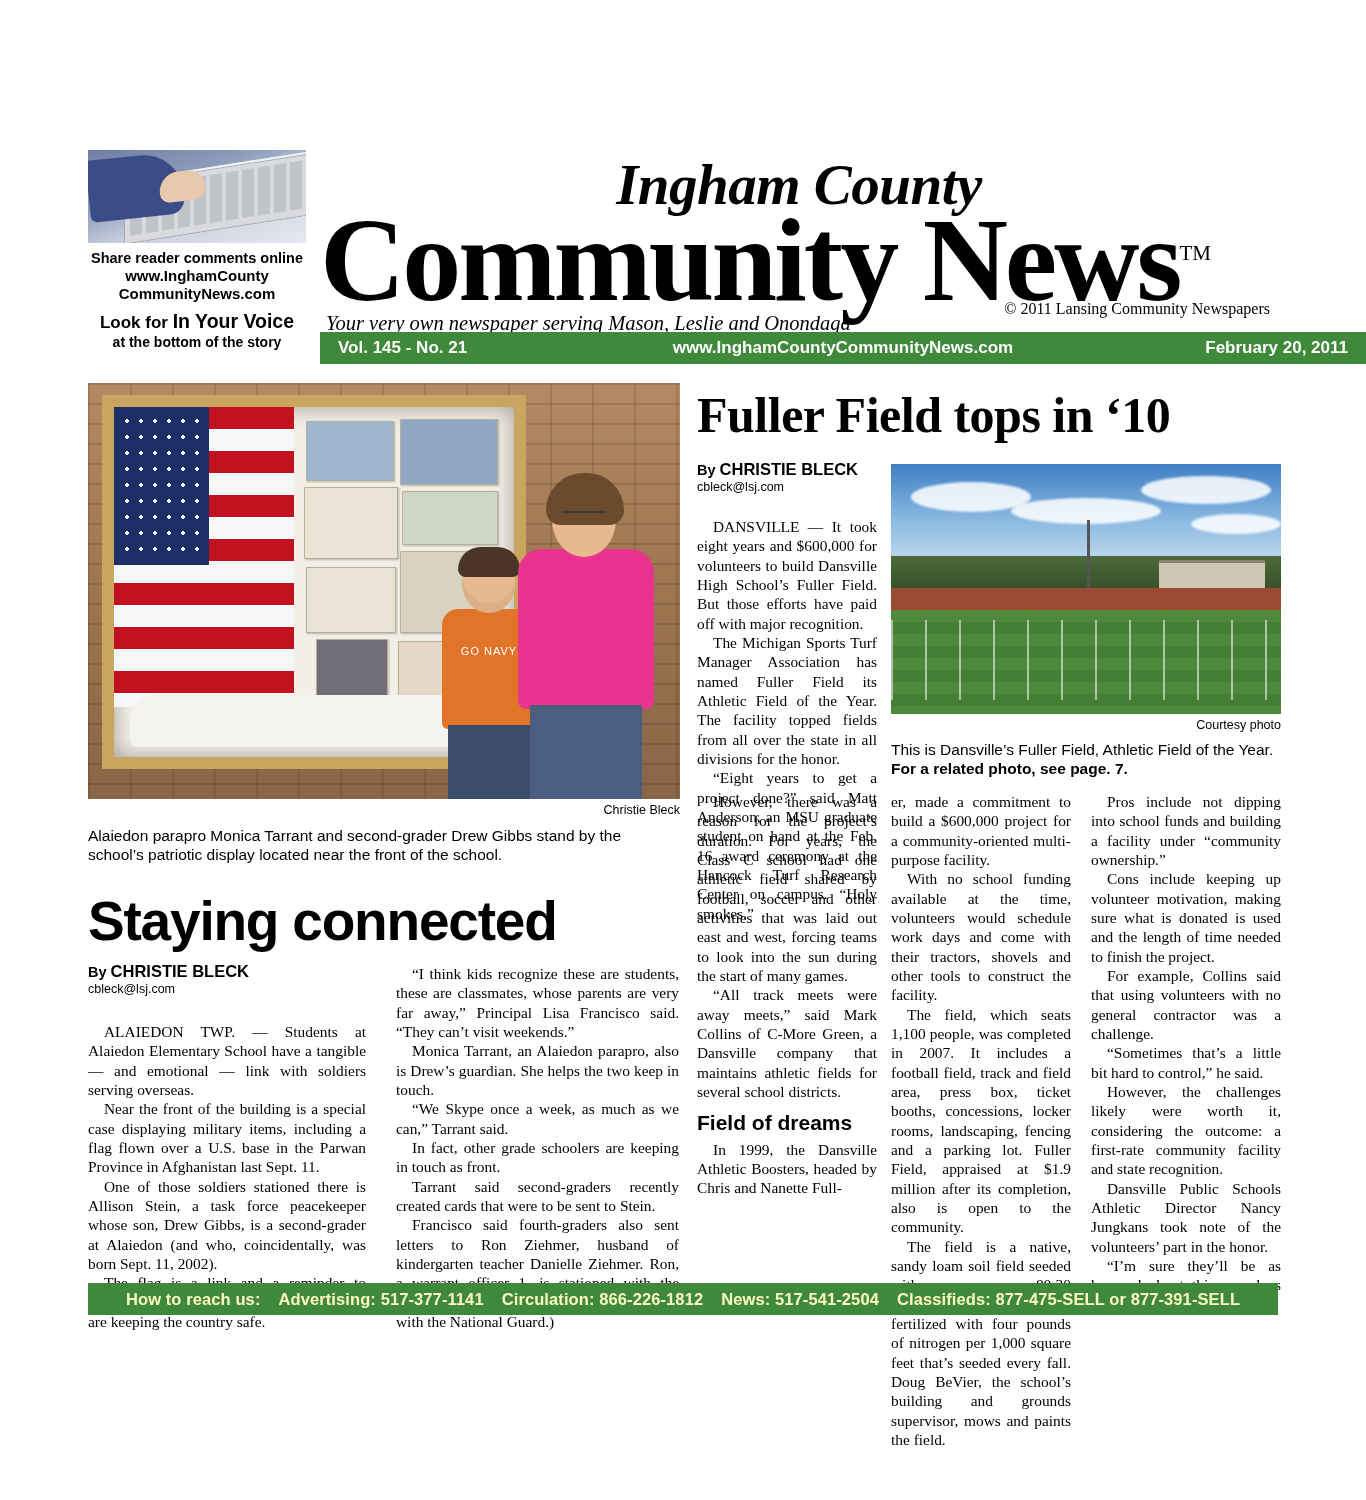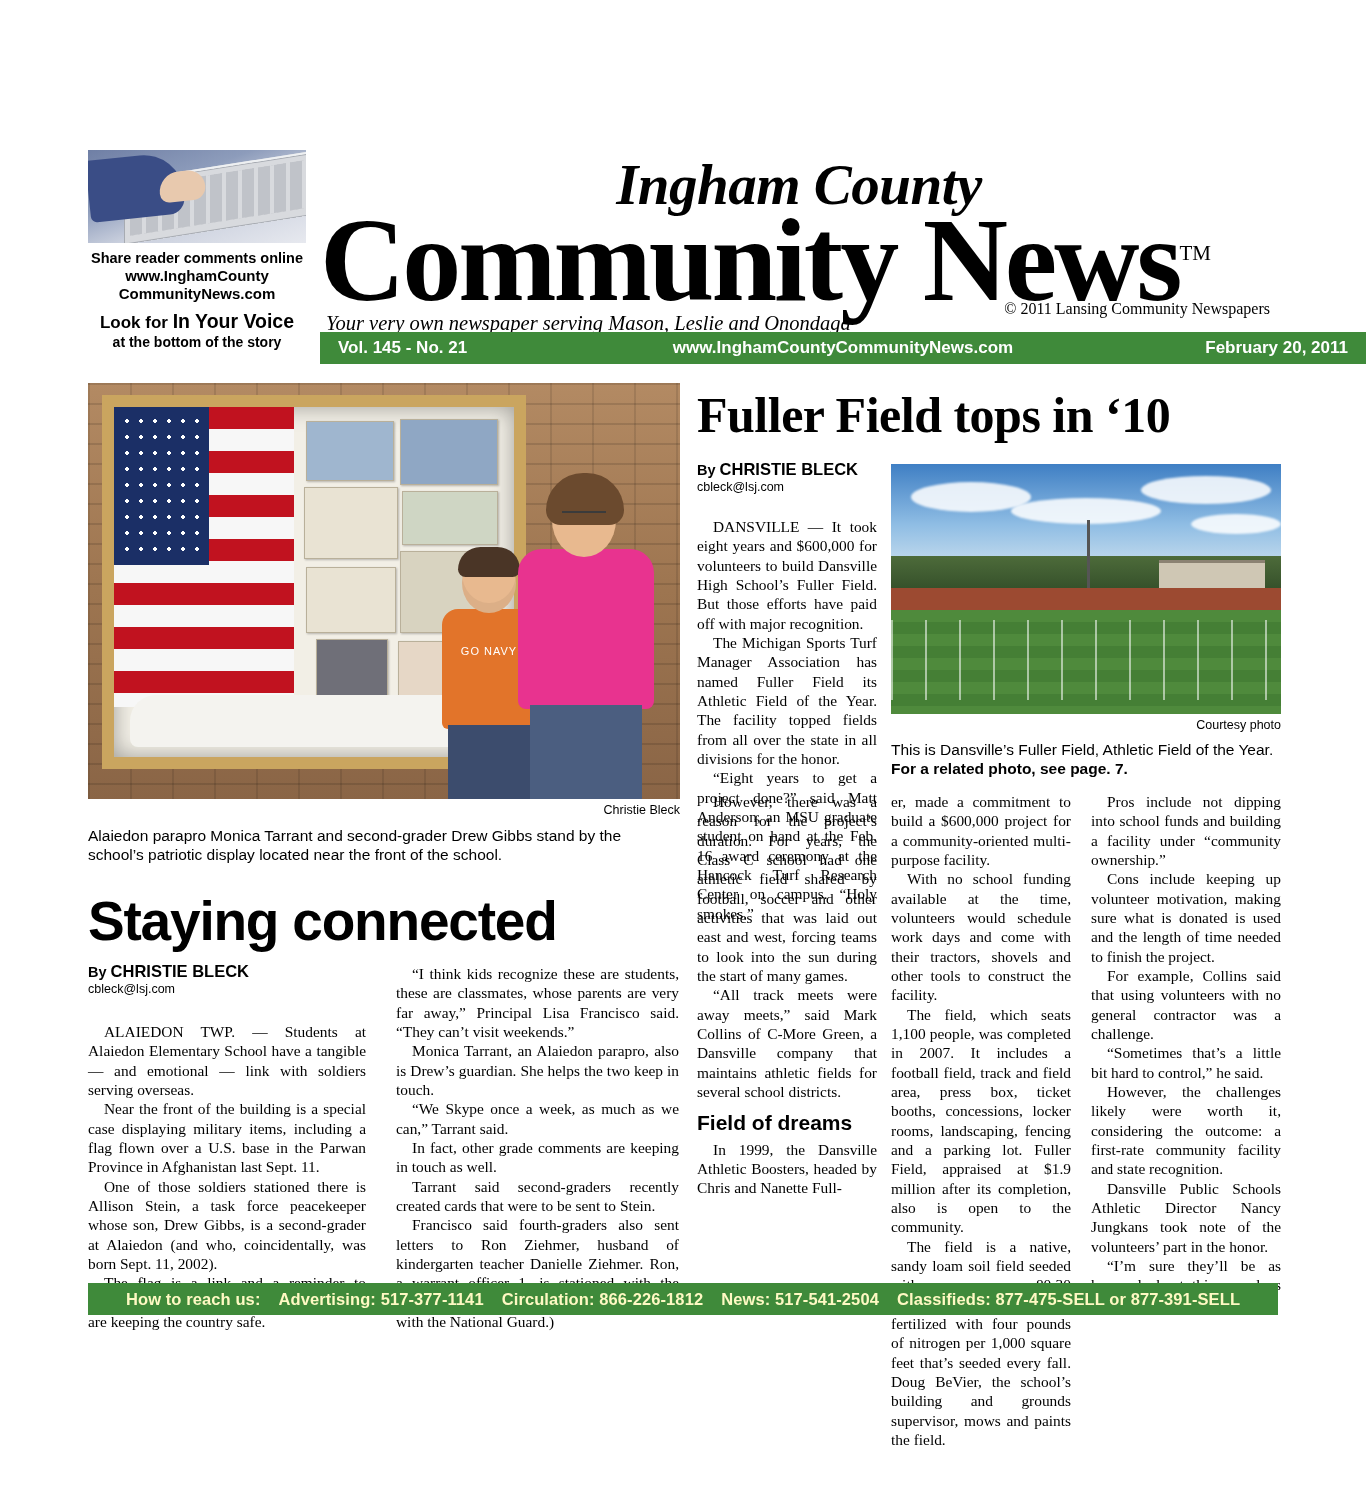--- a/index.html
+++ b/index.html
@@ -548,21 +548,21 @@
     <p class="first">ALAIEDON TWP. — Students at Alaiedon Elementary School have a tangible — and emotional  — link with soldiers serving overseas.</p>
     <p>Near the front of the building is a special case displaying military items, including a flag flown over a U.S. base in the Parwan Province in Afghanistan last Sept. 11.</p>
     <p>One of those soldiers stationed there is Allison Stein, a task force peacekeeper whose son, Drew Gibbs, is a second-grader at Alaiedon (and who, coincidentally, was born Sept. 11, 2002).</p>
     <p>The flag is a link and a reminder to students that loved ones around the world are keeping the country safe.</p>
   </div>
 
   <div class="col colL2">
     <p class="first">“I think kids recognize these are students, these are classmates, whose parents are very far away,” Principal Lisa Francisco said. “They can’t visit weekends.”</p>
     <p>Monica Tarrant, an Alaiedon parapro, also is Drew’s guardian. She helps the two keep in touch.</p>
     <p>“We Skype once a week, as much as we can,” Tarrant said.</p>
-    <p>In fact, other grade comments are keeping in touch as well.</p>
+    <p>In fact, other grade schoolers are keeping in touch as front.</p>
     <p>Tarrant said second-graders recently created cards that were to  be sent to Stein.</p>
     <p>Francisco said fourth-graders also sent letters to Ron Ziehmer, husband of kindergarten teacher Danielle Ziehmer. Ron, a warrant officer 1, is stationed with the Army National Guard in Iraq. (Stein also is with the National Guard.)</p>
   </div>
 
   <div class="right-headline">Fuller Field tops in ‘10</div>
   <div class="right-byline">
     <div class="byline"><span class="by">By </span><span>CHRISTIE BLECK</span></div>
     <div class="email">cbleck@lsj.com</div>
   </div>
 

